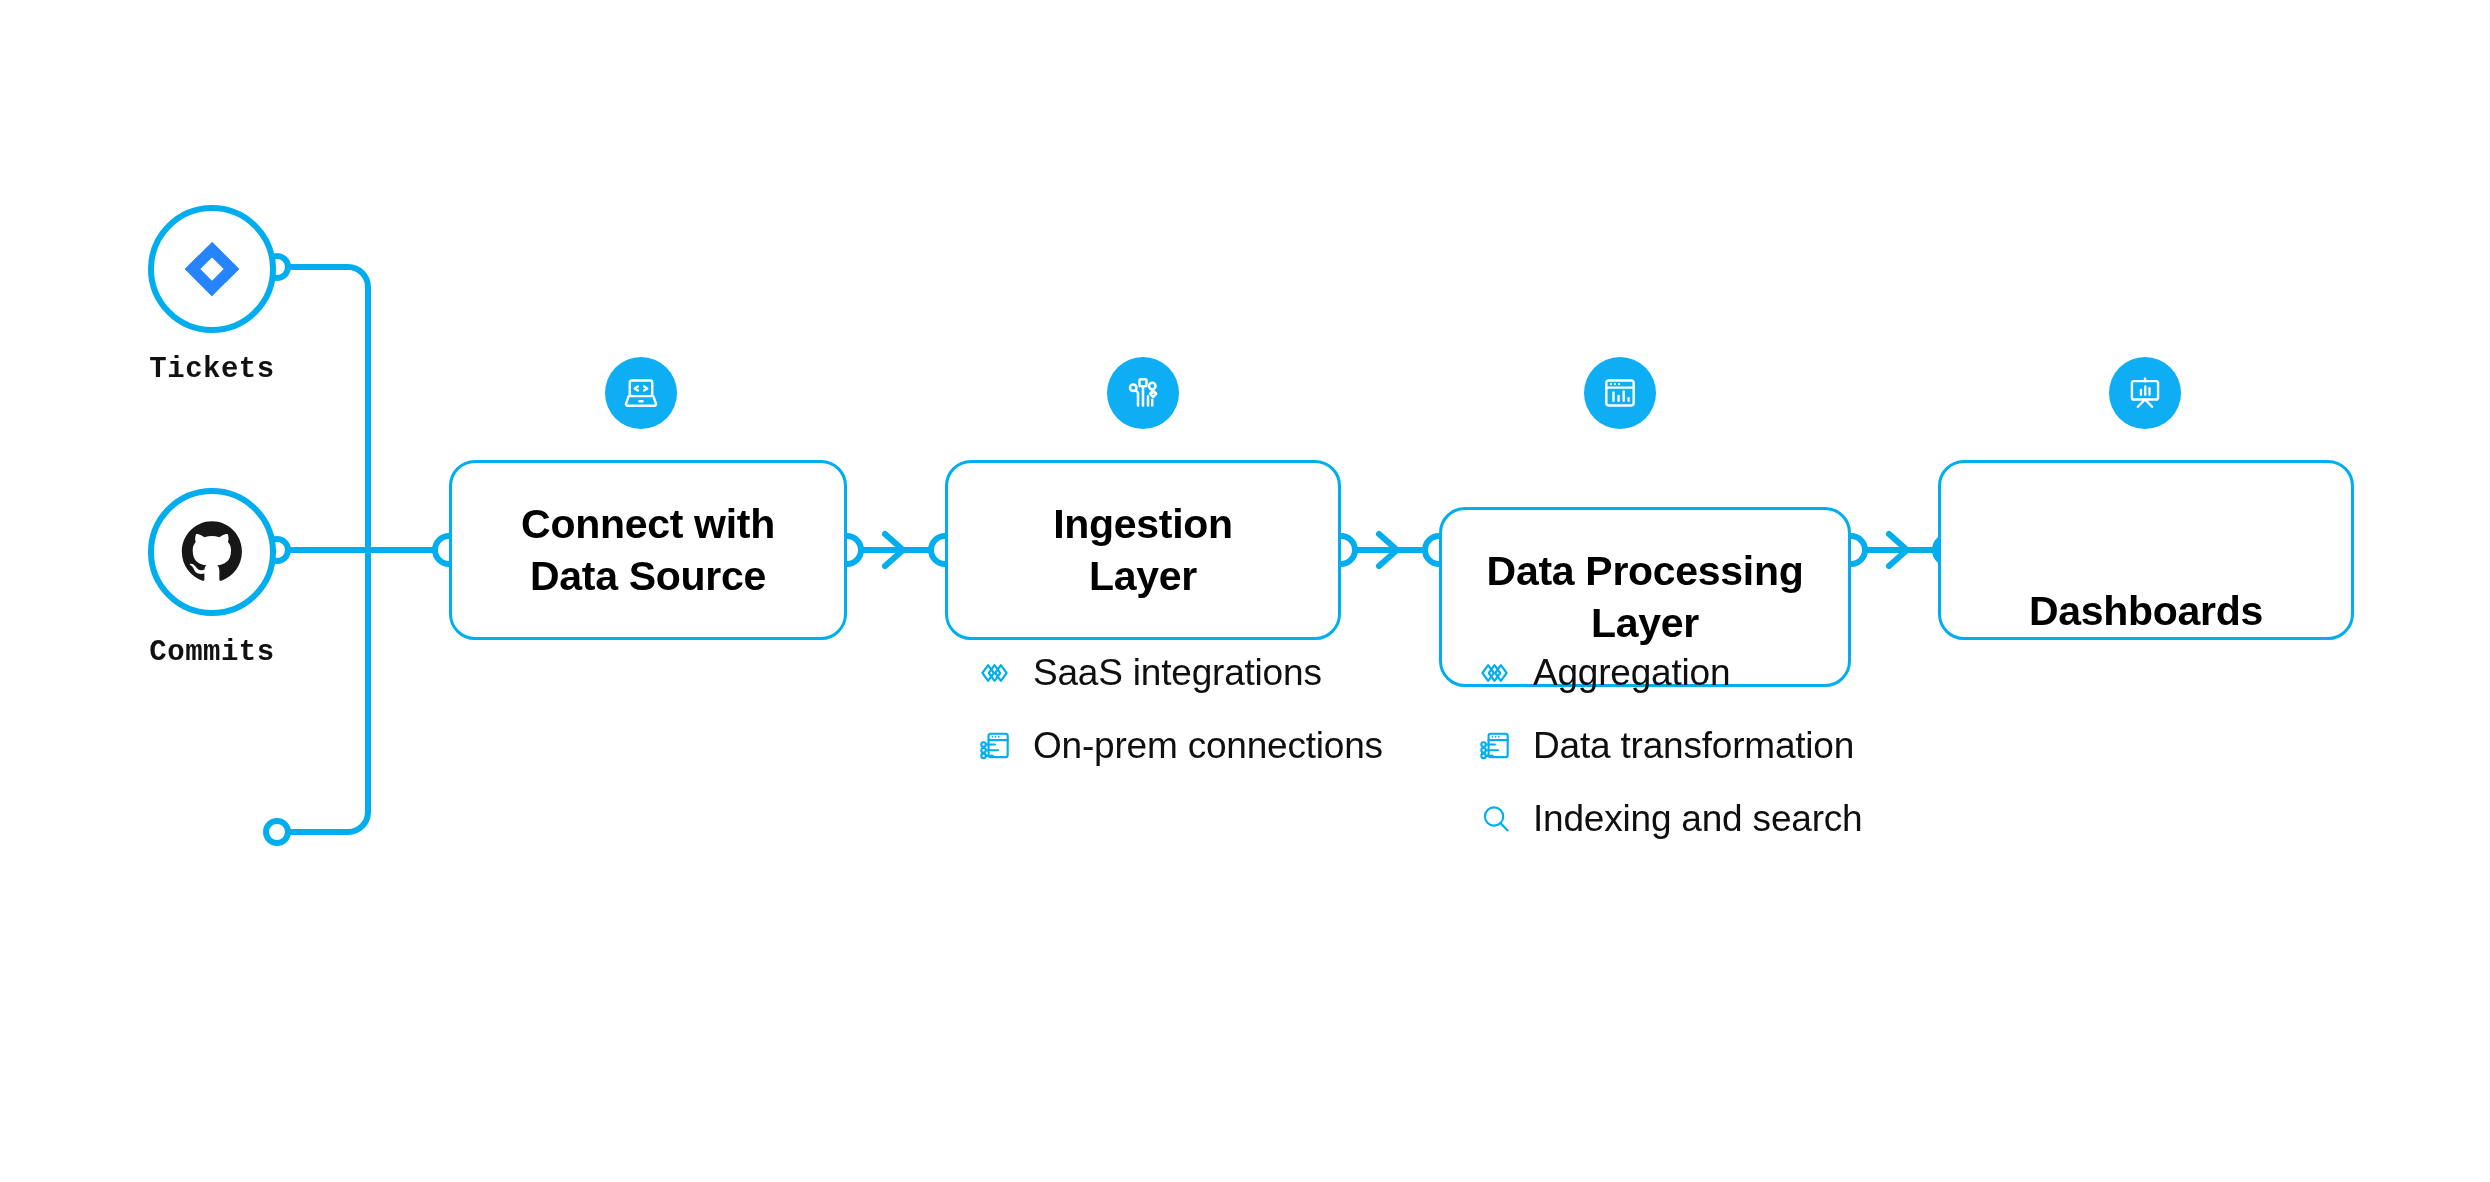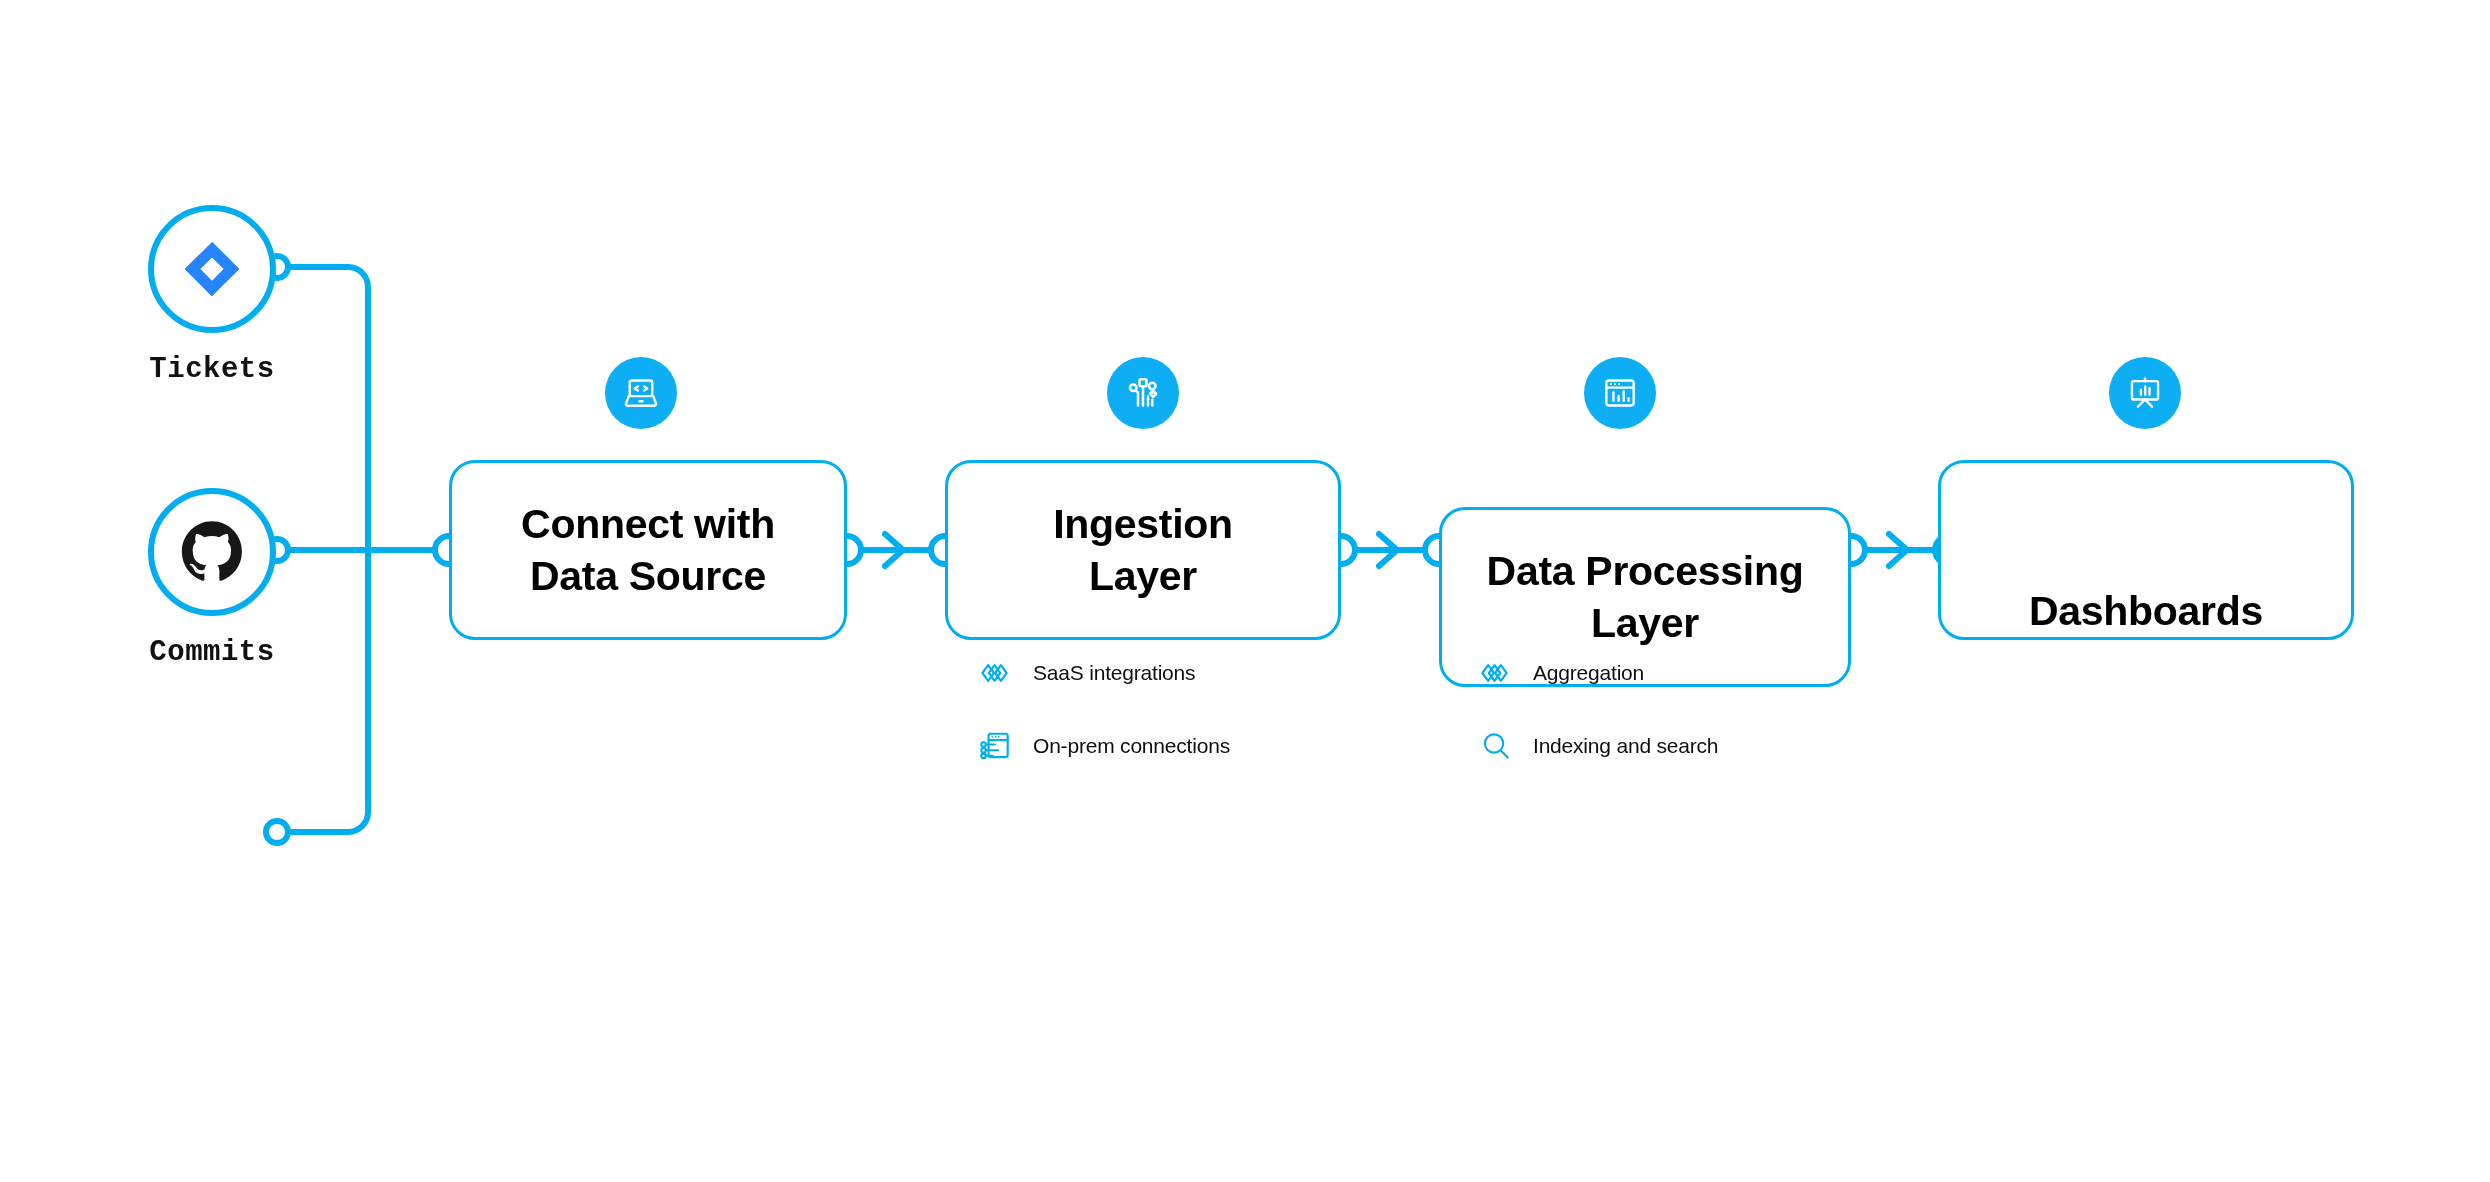--- a/index.html
+++ b/index.html
@@ -124,21 +124,21 @@
     height: 36px;
     margin-right: 19px;
     flex: 0 0 36px;
     display: flex;
     align-items: center;
     justify-content: center;
   }
   .feature-icon svg { display: block; }
   .feature-text {
     font-family: "Liberation Sans", sans-serif;
-    font-size: 21px;
+    font-size: 37px;
     color: #0f0f0f;
     letter-spacing: -0.2px;
     white-space: nowrap;
   }
 </style>
 </head>
 <body>
 
 <div id="canvas">
 
@@ -293,20 +293,38 @@
         <svg width="34" height="34" viewBox="0 0 32 32" fill="none" stroke="#00AEEF" stroke-width="2" stroke-linejoin="round" stroke-linecap="round" xmlns="http://www.w3.org/2000/svg">
           <path d="M8.6 8.6 L3.2 16 l5.4 7.4 L14 16 z"></path>
           <path d="M14.6 8.6 L9.2 16 l5.4 7.4 L20 16 z"></path>
           <path d="M20.6 8.6 L15.2 16 l5.4 7.4 L26 16 z"></path>
         </svg>
       </span>
       <span class="feature-text">Aggregation</span>
     </div>
     <div class="feature-row">
       <span class="feature-icon">
+        <svg width="34" height="34" viewBox="0 0 32 32" fill="none" stroke="#00AEEF" stroke-width="2" stroke-linejoin="round" stroke-linecap="round" xmlns="http://www.w3.org/2000/svg">
+          <rect x="9" y="4.5" width="18" height="22" rx="2"></rect>
+          <path d="M9 10.5 H27"></path>
+          <circle cx="12.6" cy="7.4" r="0.85" fill="#00AEEF" stroke="none"></circle>
+          <circle cx="15.6" cy="7.4" r="0.85" fill="#00AEEF" stroke="none"></circle>
+          <circle cx="18.6" cy="7.4" r="0.85" fill="#00AEEF" stroke="none"></circle>
+          <circle cx="4.3" cy="14.6" r="2.1"></circle>
+          <path d="M6.4 14.6 H15"></path>
+          <circle cx="4.3" cy="20" r="2.1"></circle>
+          <path d="M6.4 20 H18"></path>
+          <circle cx="4.3" cy="25.3" r="2.1"></circle>
+          <path d="M6.4 25.3 H13"></path>
+        </svg>
+      </span>
+      <span class="feature-text">Data transformation</span>
+    </div>
+    <div class="feature-row">
+      <span class="feature-icon">
         <svg width="34" height="34" viewBox="0 0 32 32" fill="none" stroke="#00AEEF" stroke-width="2" stroke-linecap="round" xmlns="http://www.w3.org/2000/svg">
           <circle cx="14.2" cy="13.6" r="8.6"></circle>
           <path d="M20.4 19.9 L27 26.8"></path>
         </svg>
       </span>
       <span class="feature-text">Indexing and search</span>
     </div>
   </div>
 
   <div class="badge" style="left:2109px; top:357px;">

